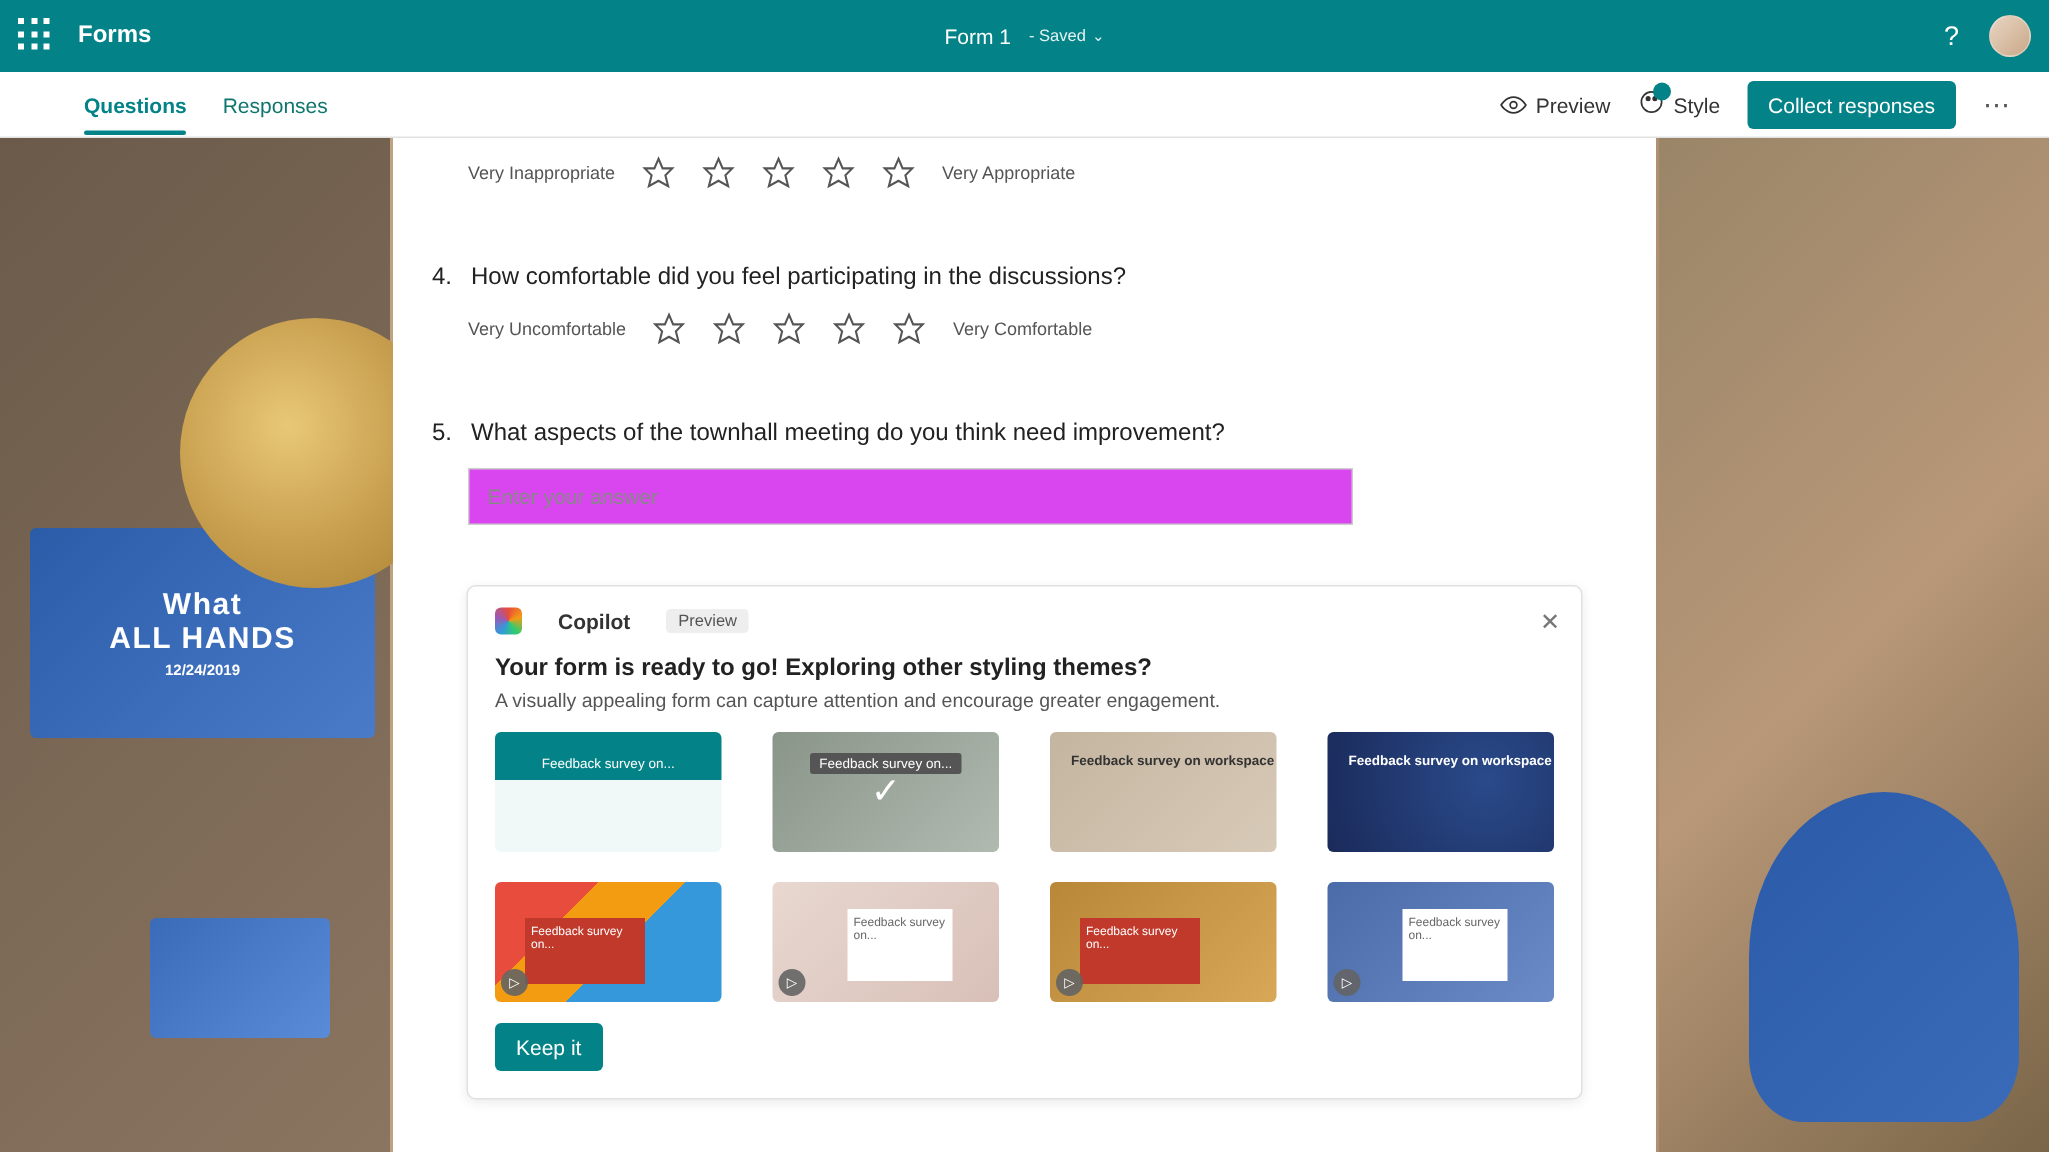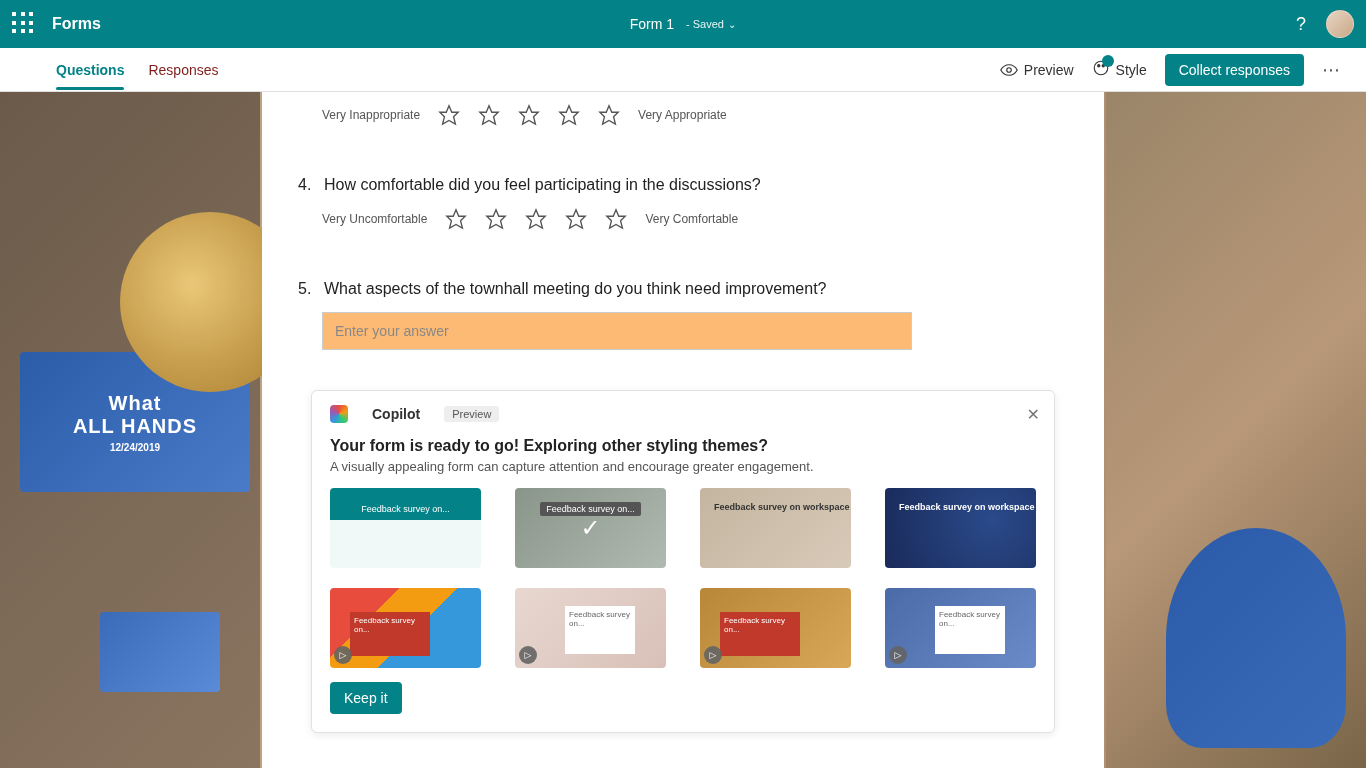--- a/index.html
+++ b/index.html
@@ -12,21 +12,21 @@
 .brand { font-size: 16px; font-weight: 600; }
 .title-center { position: absolute; left: 50%; transform: translateX(-50%); display: flex; align-items: center; gap: 12px; font-size: 14px; text-align: center; }
 .saved-text { font-size: 11px; opacity: 0.9; display: flex; align-items: center; gap: 4px; }
 .header-right { margin-left: auto; display: flex; align-items: center; gap: 20px; }
 .help-icon { font-size: 18px; cursor: pointer; }
 .avatar { width: 28px; height: 28px; border-radius: 50%; background: linear-gradient(135deg,#e8d5c4,#c9a887); border: 1px solid rgba(255,255,255,0.3); cursor: pointer; }
 
 
 .toolbar { height: 44px; background: white; display: flex; align-items: center; padding: 0 24px 0 56px; border-bottom: 1px solid #e1e1e1; }
 .tabs { display: flex; gap: 24px; }
-.tab { font-size: 14px; color: #7f1d1d; cursor: pointer; padding: 12px 0; position: relative; }
+.tab { font-size: 14px; color: #0f766e; cursor: pointer; padding: 12px 0; position: relative; }
 .tab.active { color: #038387; font-weight: 600; }
 .tab.active::after { content:''; position:absolute; bottom:0; left:0; right:0; height:3px; background:#038387; border-radius:2px; }
 .toolbar-right { margin-left: auto; display: flex; align-items: center; gap: 18px; }
 .toolbar-btn { display: flex; align-items: center; gap: 6px; font-size: 14px; color: #333; cursor: pointer; }
 .toolbar-btn svg { width: 18px; height: 18px; }
 .style-icon { position: relative; }
 .style-badge { position: absolute; top:-4px; right:-4px; width:12px; height:12px; background:#038387; border-radius:50%; }
 .collect-btn { background: #038387; color: white; border: none; padding: 8px 14px; border-radius: 4px; font-size: 14px; cursor: pointer; }
 .more-icon { font-size: 18px; cursor: pointer; color: #555; letter-spacing: 2px; }
 
@@ -37,29 +37,29 @@
 .bg-left-screen .big { font-size:20px; letter-spacing:1px; }
 .bg-left-screen .sub { font-size:10px; margin-top:4px; }
 .bg-lamp { position:absolute; left:120px; top:120px; width:180px; height:180px; background: radial-gradient(circle at 40% 40%, #e8c878, #c9a050, #a88030); border-radius:50%; }
 .bg-laptop { position:absolute; left:100px; top:520px; width:120px; height:80px; background: linear-gradient(135deg, #3a6bb8, #5a8bd9); border-radius:4px; }
 .bg-right { position:absolute; right:0; top:0; width:260px; height:100%; background: linear-gradient(135deg, #9a8568, #b89878, #7a6548); }
 .bg-person { position:absolute; right:20px; bottom:20px; width:180px; height:220px; background: linear-gradient(135deg, #2a5aa8, #3a6bb8); border-radius:50% 50% 20% 20%; }
 
 
 .form-card { position: absolute; top: 0; left: 50%; transform: translateX(-50%); width: 842px; background: white; min-height: 676px; padding: 20px 0; }
 
-.question { padding: 0 36px; margin-bottom: 40px; }
+.question { padding: 0 26px; margin-bottom: 40px; }
 .q-text { font-size: 16px; color: #222; margin-bottom: 14px; display: flex; gap: 10px; }
 .q-num { min-width: 16px; }
 .rating-row { display: flex; align-items: center; gap: 18px; margin-left: 24px; }
 .rating-label { font-size: 12px; color: #555; }
 .star { width: 22px; height: 22px; cursor: pointer; }
 .star svg { width: 22px; height: 22px; fill: none; stroke: #555; stroke-width: 1.5; }
 
-.text-input { width: 590px; margin-left: 24px; padding: 10px 12px; font-size: 14px; border: 1px solid #ccc; color: #333; background: #fdba74; }
+.text-input { width: 590px; margin-left: 24px; padding: 10px 12px; font-size: 14px; border: 1px solid #ccc; color: #333; background: #d946ef; }
 .text-input::placeholder { color: #888; }
 
 
 .copilot-panel { margin: 0 auto; width: 744px; background: white; border: 1px solid #e1e1e1; border-radius: 6px; padding: 14px 18px 18px; box-shadow: 0 2px 8px rgba(0,0,0,0.08); position: relative; }
 .copilot-header { display: flex; align-items: center; gap: 24px; margin-bottom: 14px; }
 .copilot-logo { width: 18px; height: 18px; background: conic-gradient(from 0deg, #e74c3c, #f39c12, #2ecc71, #3498db, #9b59b6, #e74c3c); border-radius: 4px; }
 .copilot-title { font-size: 14px; font-weight: 600; color: #333; }
 .preview-badge { background: #eee; color: #555; font-size: 11px; padding: 2px 8px; border-radius: 3px; }
 .copilot-close { position: absolute; right: 14px; top: 14px; cursor: pointer; color: #777; font-size: 16px; }
 .copilot-heading { font-size: 16px; font-weight: 600; color: #222; margin-bottom: 4px; }

